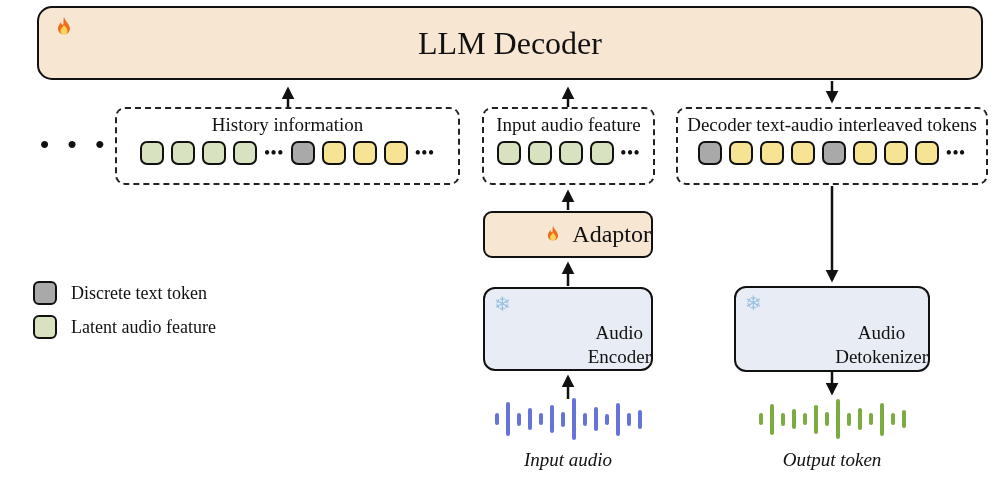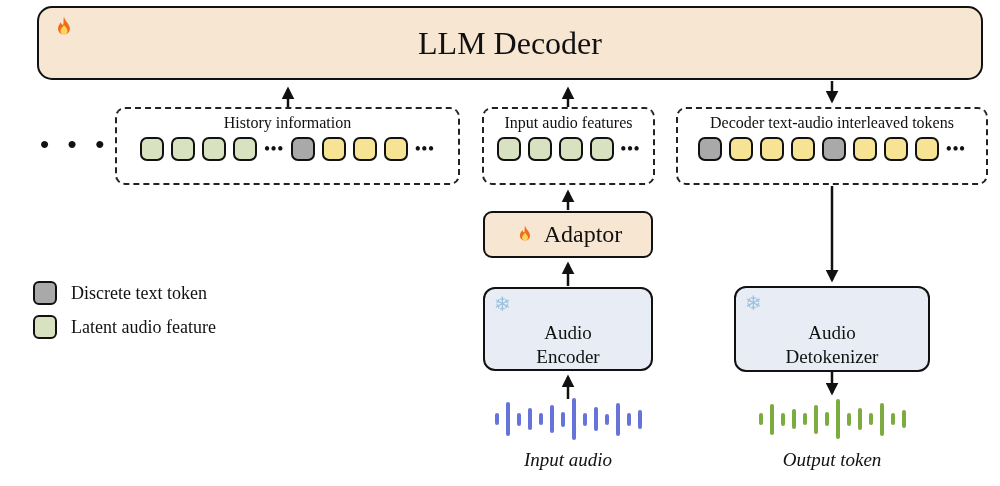--- a/index.html
+++ b/index.html
@@ -17,40 +17,40 @@
     box-sizing:border-box; display:flex; align-items:center; justify-content:center;
   }
   .decoder-box .flame { position:absolute; left:12px; top:7px; width:26px; height:26px; }
   .decoder-title { font-size:32px; }
 
   
   .dashed-group {
     position:absolute; border:2px dashed #222; border-radius:10px; box-sizing:border-box;
     display:flex; flex-direction:column; align-items:center; padding-top:5px;
   }
-  .group-label { font-size:16px; white-space:nowrap; }
+  .group-label { font-size:19px; white-space:nowrap; }
   .token-row { display:flex; align-items:center; gap:7px; margin-top:5px; }
   .token {
     width:24px; height:24px; box-sizing:border-box; flex:none;
     border:2.5px solid #111; border-radius:7px;
   }
   .token-text   { background:var(--token-text,#a9a9a9); }
   .token-audio  { background:var(--token-audio,#f6e394); }
   .token-latent { background:var(--token-latent,#d8e2c1); }
   .tok-dots { font-size:16px; font-weight:bold; letter-spacing:1px; line-height:24px; color:#111; }
 
   .ellipsis-left {
     position:absolute; left:40px; top:130px; font-size:26px; font-weight:bold;
     letter-spacing:6px; color:#111;
   }
 
   
   .solid-box {
     position:absolute; border:2.5px solid #111; box-sizing:border-box; border-radius:12px;
-    display:flex; align-items:center; justify-content:center;
+    display:flex; align-items:center; justify-content:flex-end;
   }
   .warm { background:var(--box-warm-bg,#f7e6d2); }
   .cool { background:var(--box-cool-bg,#e7ecf5); }
   .adaptor-box { left:483px; top:211px; width:170px; height:47px; border-radius:9px; gap:8px; }
   .adaptor-box .flame { width:22px; height:22px; }
   .adaptor-label { font-size:24px; }
   .encoder-box { left:483px; top:287px; width:170px; height:84px; }
   .detok-box   { left:734px; top:286px; width:196px; height:86px; }
   .two-line-label { font-size:19px; text-align:center; line-height:1.25; white-space:pre-line;margin-top:32px; }
   .corner-icon {
@@ -115,21 +115,21 @@
       <span class="tok-dots">•••</span>
       <span class="token token-text"></span>
       <span class="token token-audio"></span>
       <span class="token token-audio"></span>
       <span class="token token-audio"></span>
       <span class="tok-dots">•••</span>
     </div>
 </div>
 
 <div class="dashed-group" style="left:482px; top:107px; width:173px; height:78px;">
-  <div class="group-label">Input audio features</div>
+  <div class="group-label">Input audio feature</div>
   <div class="token-row">
       <span class="token token-latent"></span>
       <span class="token token-latent"></span>
       <span class="token token-latent"></span>
       <span class="token token-latent"></span>
       <span class="tok-dots">•••</span>
     </div>
 </div>
 
 <div class="dashed-group" style="left:676px; top:107px; width:312px; height:78px;">

